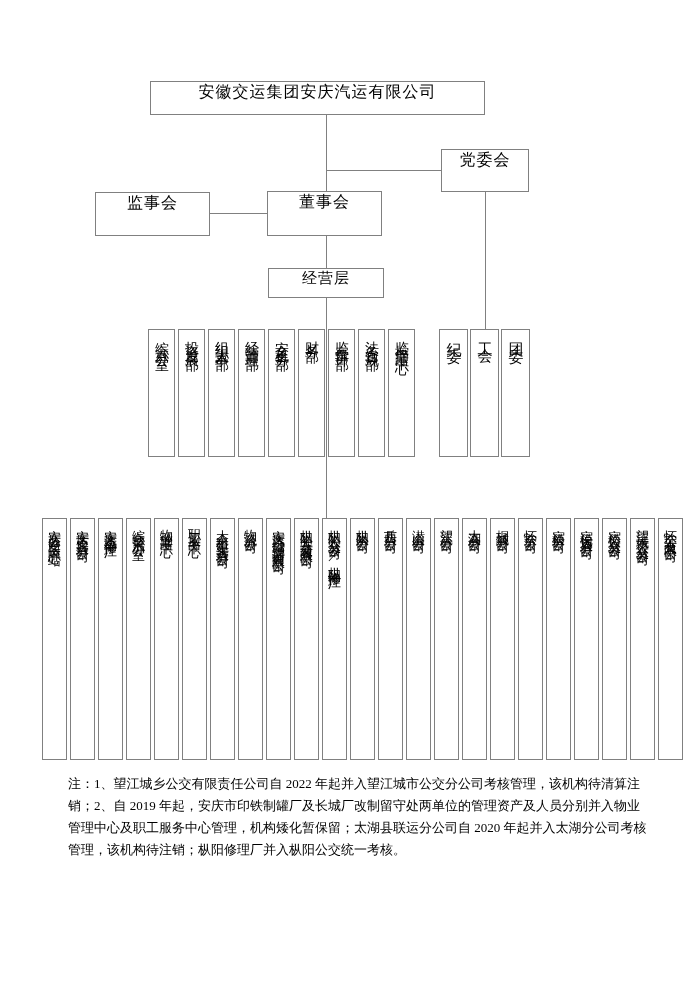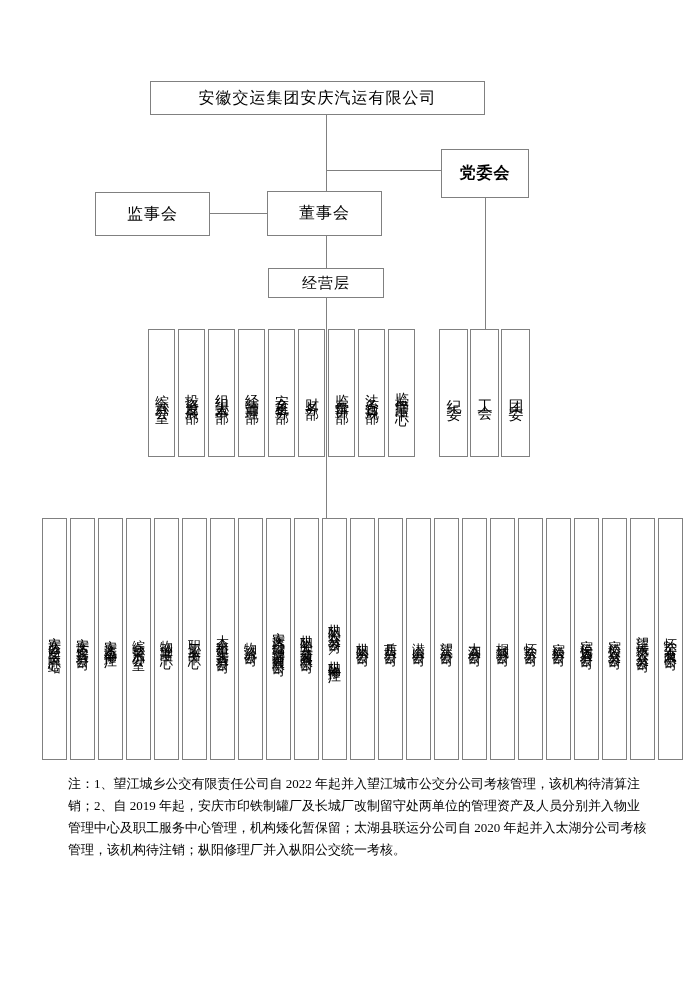--- a/index.html
+++ b/index.html
@@ -9,21 +9,21 @@
     background:#ffffff;
     font-family:"Liberation Serif","DejaVu Serif",serif;
     color:#000;
     overflow:hidden;
   }
   .obox{
     position:absolute;
     border:1px solid #808080;
     background:#ffffff;
     box-sizing:border-box;
-    display:flex;align-items:center;justify-content:center;
+    display:flex;justify-content:center;
     z-index:2;
   }
   .hbox{font-size:16px;letter-spacing:1px;white-space:nowrap;}
   .vbox .vtext{
     writing-mode:vertical-rl;
     text-orientation:upright;
     white-space:nowrap;
     line-height:1;
   }
   .dept{top:329px;height:128px;width:27px;}
@@ -52,21 +52,21 @@
   <div class="line hline" style="left:326px;top:170px;width:115px;"></div>
   <div class="line hline" style="left:210px;top:213px;width:57px;"></div>
   <div class="line vline" style="left:326px;top:236px;height:32px;"></div>
   <div class="line vline" style="left:326px;top:298px;height:220px;"></div>
   <div class="line vline" style="left:485px;top:192px;height:137px;"></div>
 
   <div class="obox hbox" style="left:150px;top:81px;width:335px;height:34px;">
     <span>安徽交运集团安庆汽运有限公司</span>
   </div>
 
-  <div class="obox hbox" style="left:441px;top:149px;width:88px;height:49px;font-weight:bold;">
+  <div class="obox hbox" style="left:441px;top:149px;width:88px;height:43px;">
     <span>党委会</span>
   </div>
 
   <div class="obox hbox" style="left:95px;top:192px;width:115px;height:44px;font-family:Liberation Mono, monospace;">
     <span>监事会</span>
   </div>
 
   <div class="obox hbox" style="left:267px;top:191px;width:115px;height:45px;">
     <span>董事会</span>
   </div>

